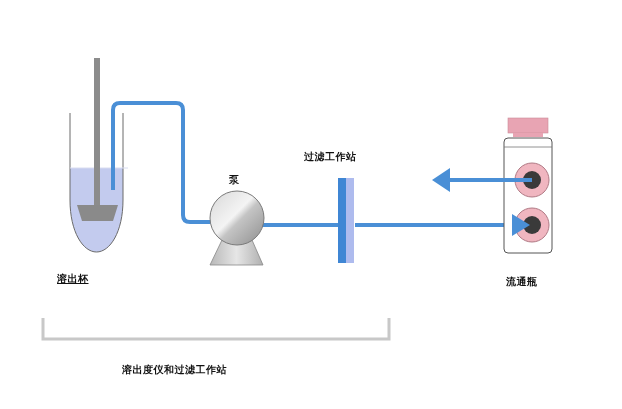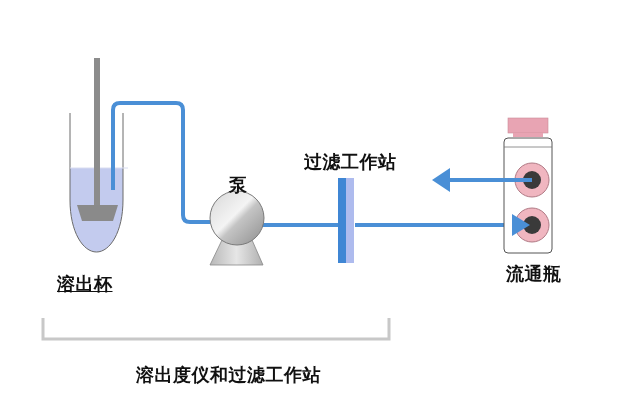--- a/index.html
+++ b/index.html
@@ -1,24 +1,24 @@
 <!DOCTYPE html>
 <html><head>
 <meta charset="utf-8">
 <style>
   html, body { margin: 0; padding: 0; background: #ffffff; }
   body { width: 622px; height: 409px; position: relative; overflow: hidden;
          font-family: "DejaVu Sans", "Liberation Sans", sans-serif; }
   svg { position: absolute; left: 0; top: 0; }
-  .lbl { position: absolute; font-weight: bold; font-size: 18px; color: #111; white-space: nowrap; letter-spacing: 0.5px; }
+  .lbl { position: absolute; font-weight: bold; font-size: 10px; color: #111; white-space: nowrap; letter-spacing: 0.5px; }
   #lbl-vessel { left: 57px; top: 272px; text-decoration: underline; }
   #lbl-pump { left: 229px; top: 173px; }
   #lbl-filter { left: 304px; top: 150px; }
-  #lbl-flowcell { left: 506px; top: 262px; }
-  #lbl-system { left: 136px; top: 363px; }
+  #lbl-flowcell { left: 506px; top: 275px; }
+  #lbl-system { left: 122px; top: 363px; }
 </style>
 </head>
 <body>
 
 <svg width="622" height="409" viewBox="0 0 622 409">
   <defs>
     <linearGradient id="pumpGrad" x1="0" y1="0" x2="1" y2="1">
       <stop offset="0" stop-color="#d8d8d8"></stop>
       <stop offset="0.45" stop-color="#f4f4f4"></stop>
       <stop offset="0.55" stop-color="#c4c4c4"></stop>

